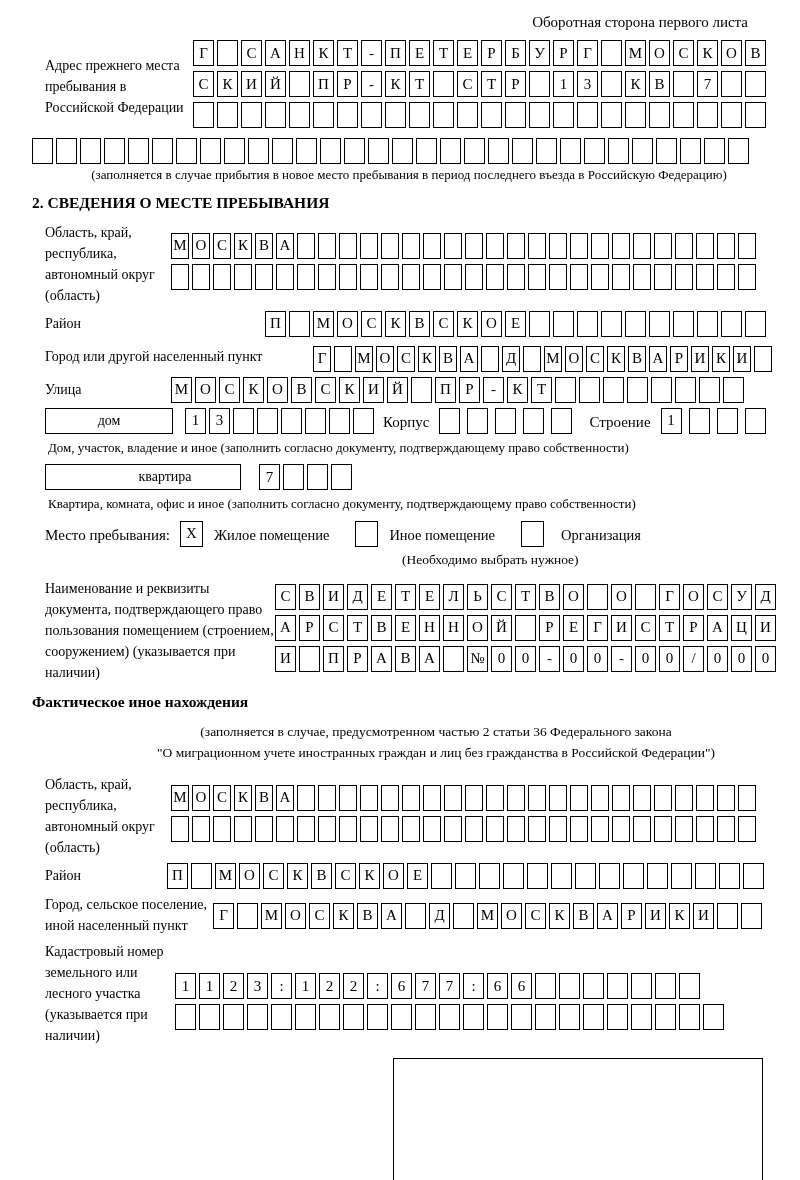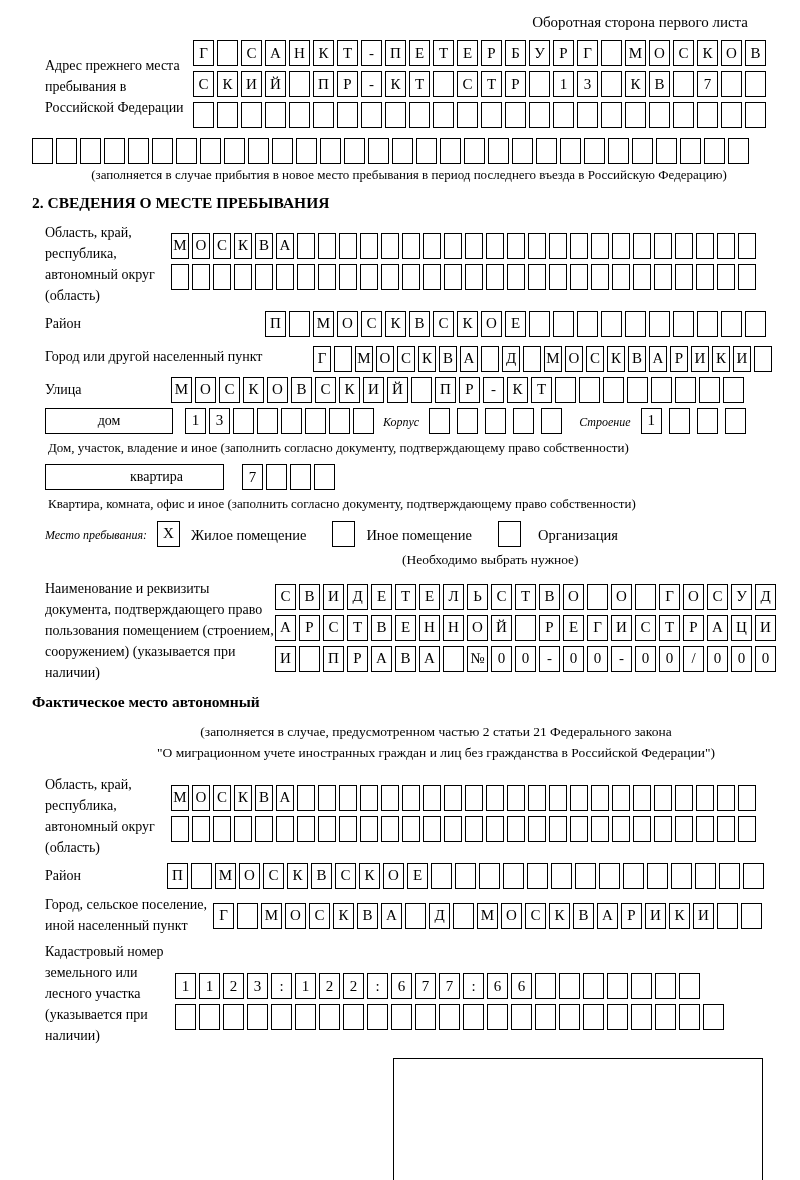--- a/index.html
+++ b/index.html
@@ -23,21 +23,21 @@
   .narrow .box{width:18px;margin-right:3px;}
   .spread .box{margin-right:7px;}
   .widebox{
     box-sizing:border-box;flex:none;height:26px;border:1.6px solid #000;
     display:flex;align-items:center;justify-content:center;font-size:14px;
   }
   .caption{font-size:13px;line-height:1.35;margin:2px 0 8px 16px;}
   .caption.center{text-align:center;}
   .sect-title{text-align:left;font-weight:bold;font-size:15.5px;margin:10px 0 10px 0;}
   .fact-cap{text-align:center;font-size:13.5px;line-height:1.6;margin:4px 0 10px 0;padding-left:70px;}
-  .inline-lbl{font-size:12px;margin-right:10px;white-space:nowrap;padding-top:3px;font-style:italic;}
+  .inline-lbl{font-size:15px;margin-right:10px;white-space:nowrap;padding-top:3px;}
   .opt{font-size:14.5px;white-space:nowrap;padding-top:3px;margin-right:26px;}
   .need-cap{font-size:13.5px;margin:2px 0 10px 370px;}
   .stamp-wrap{width:385px;margin-left:auto;margin-top:12px;}
   .stamp-rect{box-sizing:border-box;width:370px;height:172px;border:1.8px solid #000;margin:0 auto;} .mt6{margin-top:6px;} .mt10{margin-top:10px;}
   .mb0{margin-bottom:0;}
 </style>
 </head>
 <body>
 
 <div class="page">
@@ -338,21 +338,21 @@
     <div class="boxrow spread">
         <span class="box">1</span>
         <span class="box"></span>
         <span class="box"></span>
         <span class="box"></span>
       </div>
   </div>
   <div class="caption">Дом, участок, владение и иное (заполнить согласно документу, подтверждающему право собственности)</div>
 
   <div class="row">
-    <div class="widebox" style="width:179px;padding-left:44px;">квартира</div>
+    <div class="widebox" style="width:196px;padding-left:44px;">квартира</div>
     <div class="boxrow" style="margin-left:18px;">
         <span class="box">7</span>
         <span class="box"></span>
         <span class="box"></span>
         <span class="box"></span>
       </div>
   </div>
   <div class="caption">Квартира, комната, офис и иное (заполнить согласно документу, подтверждающему право собственности)</div>
 
   <div class="row">
@@ -434,23 +434,23 @@
           <span class="box">0</span>
           <span class="box">0</span>
           <span class="box">/</span>
           <span class="box">0</span>
           <span class="box">0</span>
           <span class="box">0</span>
         </div>
     </div>
   </div>
 
-  <div class="sect-title mt10">Фактическое место автономный</div>
+  <div class="sect-title mt10">Фактическое иное нахождения</div>
   <div class="fact-cap">
-    <span>(заполняется в случае, предусмотренном частью 2 статьи 21 Федерального закона</span><br>
+    <span>(заполняется в случае, предусмотренном частью 2 статьи 36 Федерального закона</span><br>
     <span>"О миграционном учете иностранных граждан и лиц без гражданства в Российской Федерации")</span>
   </div>
 
   <div class="row">
     <div class="lbl" style="width:126px;">Область, край, республика, автономный округ (область)</div>
     <div class="boxcol">
       <div class="boxrow narrow">
           <span class="box">М</span>
           <span class="box">О</span>
           <span class="box">С</span>

